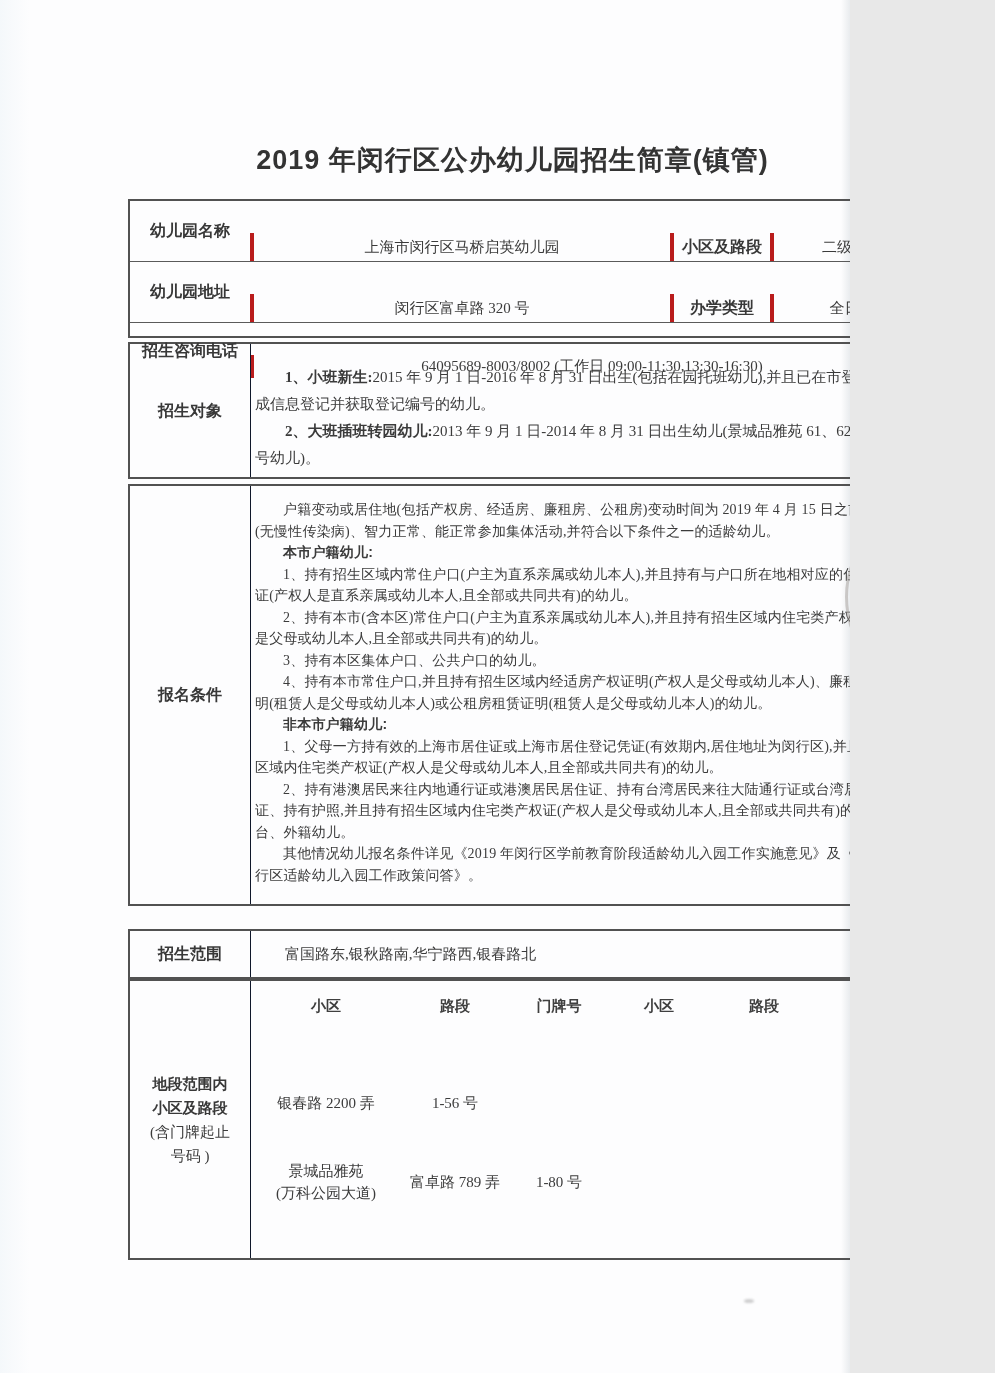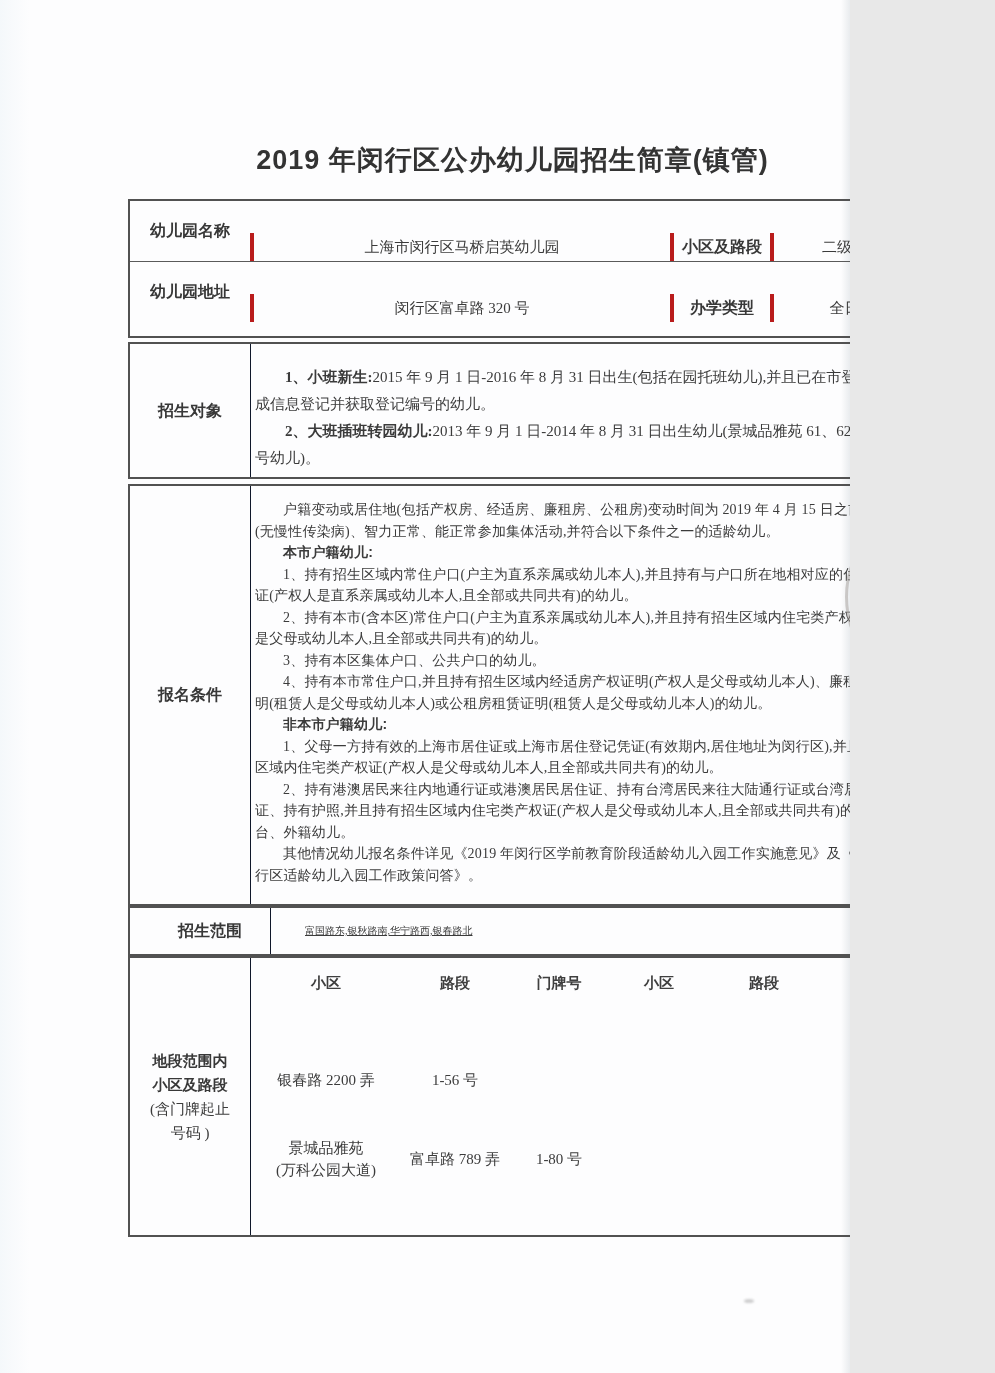--- a/index.html
+++ b/index.html
@@ -38,31 +38,31 @@
   .cell { display: flex; align-items: center; justify-content: center; padding: 2px 4px; }
   .cell + .cell { border-left: 4px solid #b91c1c; margin-top: 32px; }
   .lbl {
     font-family: "Liberation Sans", "DejaVu Sans", sans-serif;
     font-weight: bold; font-size: 16px; color: #383838;
     text-align: center; line-height: 24px;
   }
   .val { font-size: 15px; text-align: center; }
   .box2 { margin-top: 4px; height: 137px; display: grid; grid-template-columns: 120px 1fr; }
   .box3 { margin-top: 5px; height: 422px; display: grid; grid-template-columns: 120px 1fr; }
-  .box4 { margin-top: 0; height: 50px; display: grid; grid-template-columns: 120px 1fr; padding-left: 20px; }
+  .box4 { margin-top: 23px; height: 50px; display: grid; grid-template-columns: 120px 1fr; }
   .box5 { margin-top: 0; height: 281px; display: grid; grid-template-columns: 120px 1fr; }
   .label-cell { display: flex; align-items: center; justify-content: center; }
   .content-cell { border-left: 1px solid #0f172a; overflow: hidden; }
   .box2 .content-cell { padding: 20px 6px 0 4px; font-size: 15px; line-height: 27px; }
   .box2 p { text-indent: 2em; }
   .box2 .lead { font-weight: bold; }
   .box3 .content-cell { padding: 13px 5px 8px 4px; font-size: 14px; line-height: 21.5px; letter-spacing: .2px; }
   .box3 p { text-indent: 2em; }
   .box3 p.heading { font-weight: bold; font-family: Liberation Sans, sans-serif; font-size: 14px; }
-  .box4 .content-cell { display: flex; align-items: center; padding-left: 34px; font-size: 10px; text-decoration: underline; }
+  .box4 .content-cell { display: flex; align-items: center; padding-left: 34px; font-size: 15px; }
   .district-label { line-height: 24px; text-align: center; font-size: 15px; }
   .district-label .bold {
     font-family: Liberation Sans, sans-serif;
     font-weight: bold; font-size: 15px; color: #383838;
   }
   .box5 .content-cell { padding-top: 14px; font-size: 15px; }
   .d-grid { display: grid; grid-template-columns: 150px 108px 100px 100px 110px 1fr; align-items: center; }
   .d-grid > div { text-align: center; line-height: 22px; }
   .d-header { color: #3f3f3f; font-weight: bold; }
   .d-row-a { margin-top: 75px; }
@@ -106,20 +106,24 @@
         <div class="cell lbl">幼儿园名称</div>
         <div class="cell val">上海市闵行区马桥启英幼儿园</div>
         <div class="cell lbl">小区及路段</div>
         <div class="cell val">二级一类</div>
       </div>
       <div class="box1-row">
         <div class="cell lbl">幼儿园地址</div>
         <div class="cell val">闵行区富卓路 320 号</div>
         <div class="cell lbl">办学类型</div>
         <div class="cell val">全日制</div>
+      </div>
+      <div class="box1-row span">
+        <div class="cell lbl">招生咨询电话</div>
+        <div class="cell val">64095689-8003/8002 (工作日 09:00-11:30,13:30-16:30)</div>
       </div>
     </div>
 
     <div class="tbox box2">
       <div class="label-cell lbl">招生对象</div>
       <div class="content-cell">
         <p><span class="lead">1、小班新生:</span><span>2015 年 9 月 1 日-2016 年 8 月 31 日出生(包括在园托班幼儿),并且已在市登记系统完成信息登记并获取登记编号的幼儿。</span></p>
         <p><span class="lead">2、大班插班转园幼儿:</span><span>2013 年 9 月 1 日-2014 年 8 月 31 日出生幼儿(景城品雅苑 61、62、63、65 号幼儿)。</span></p>
       </div>
     </div>

